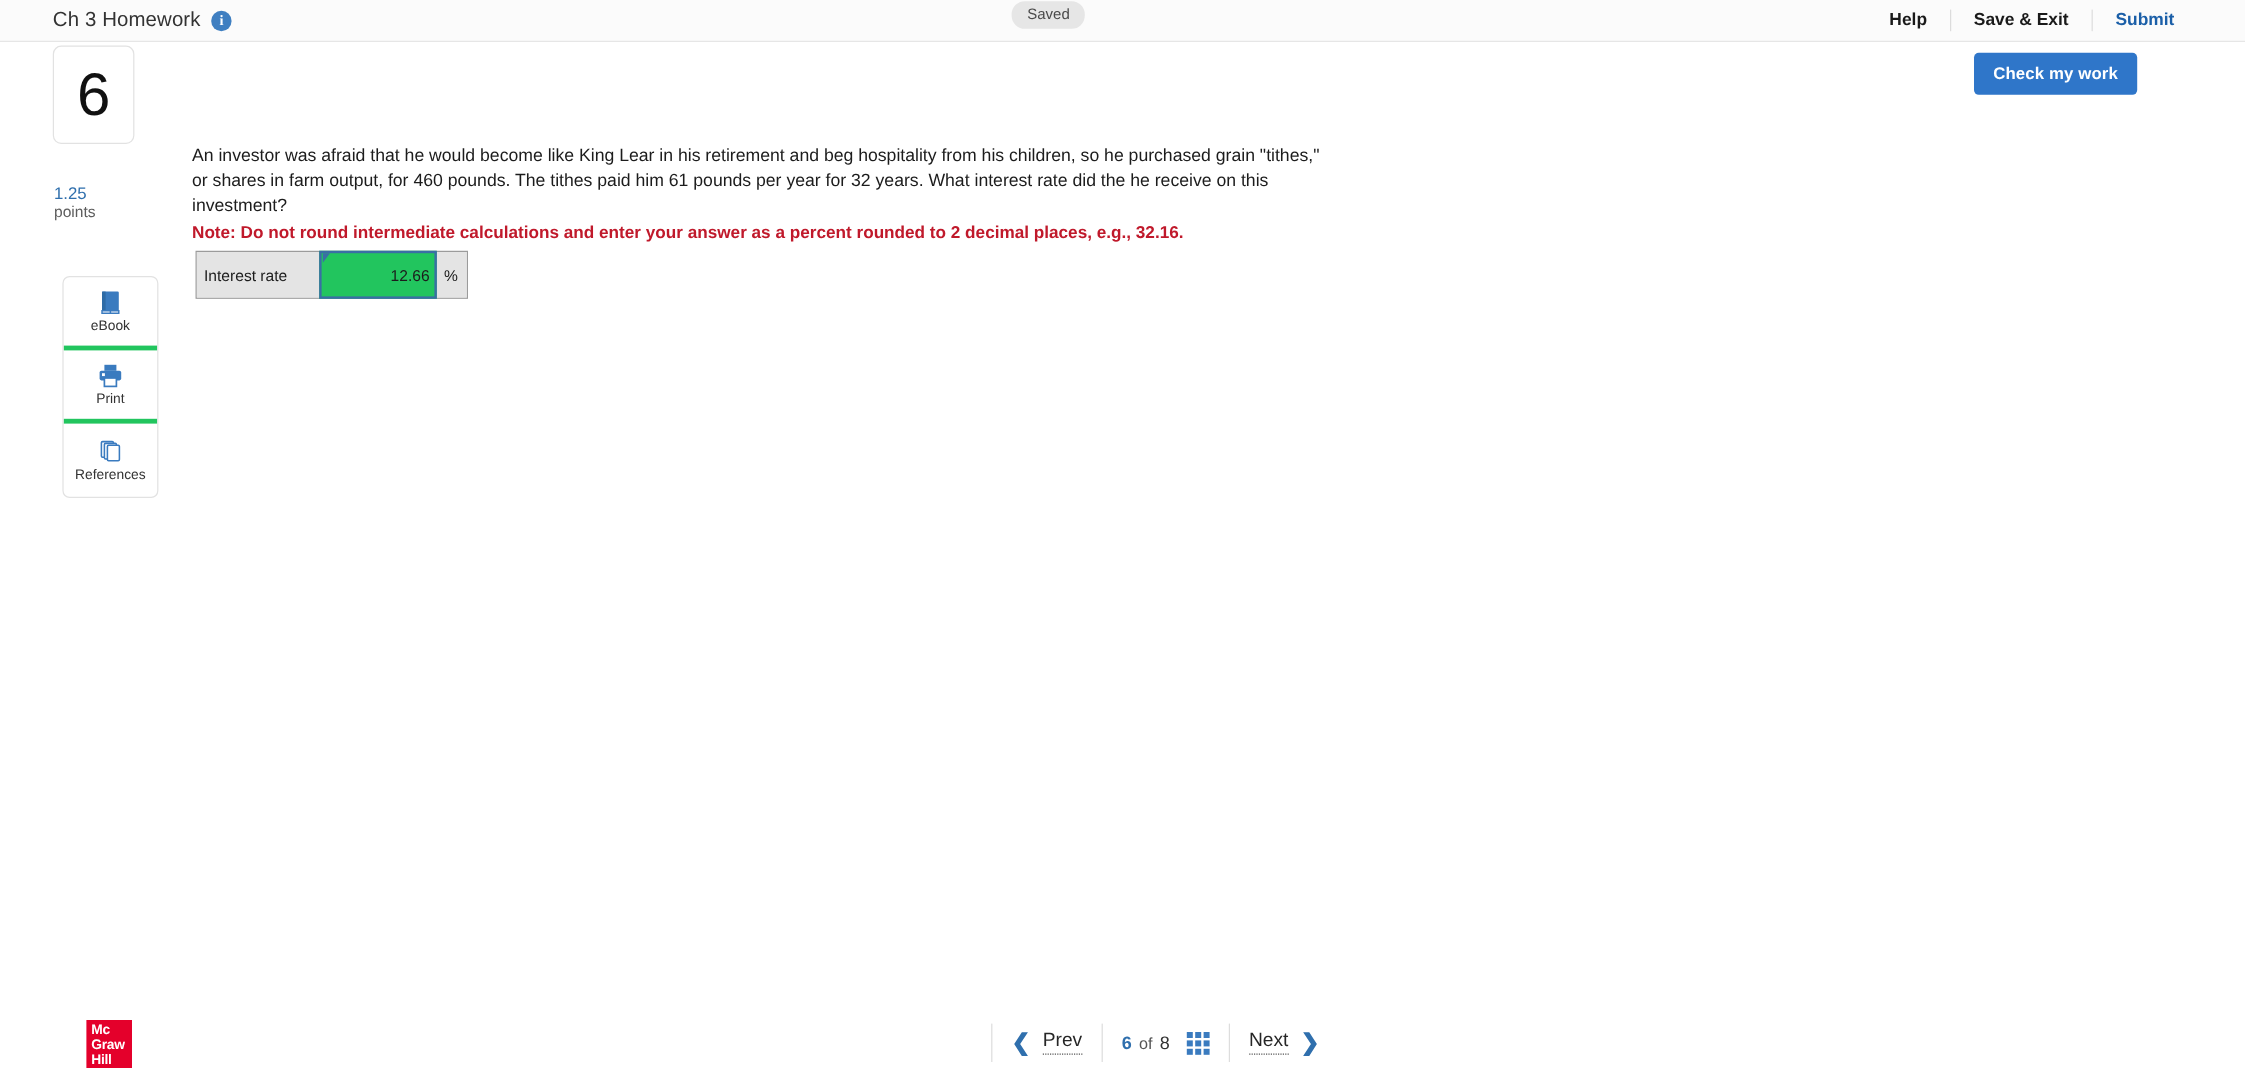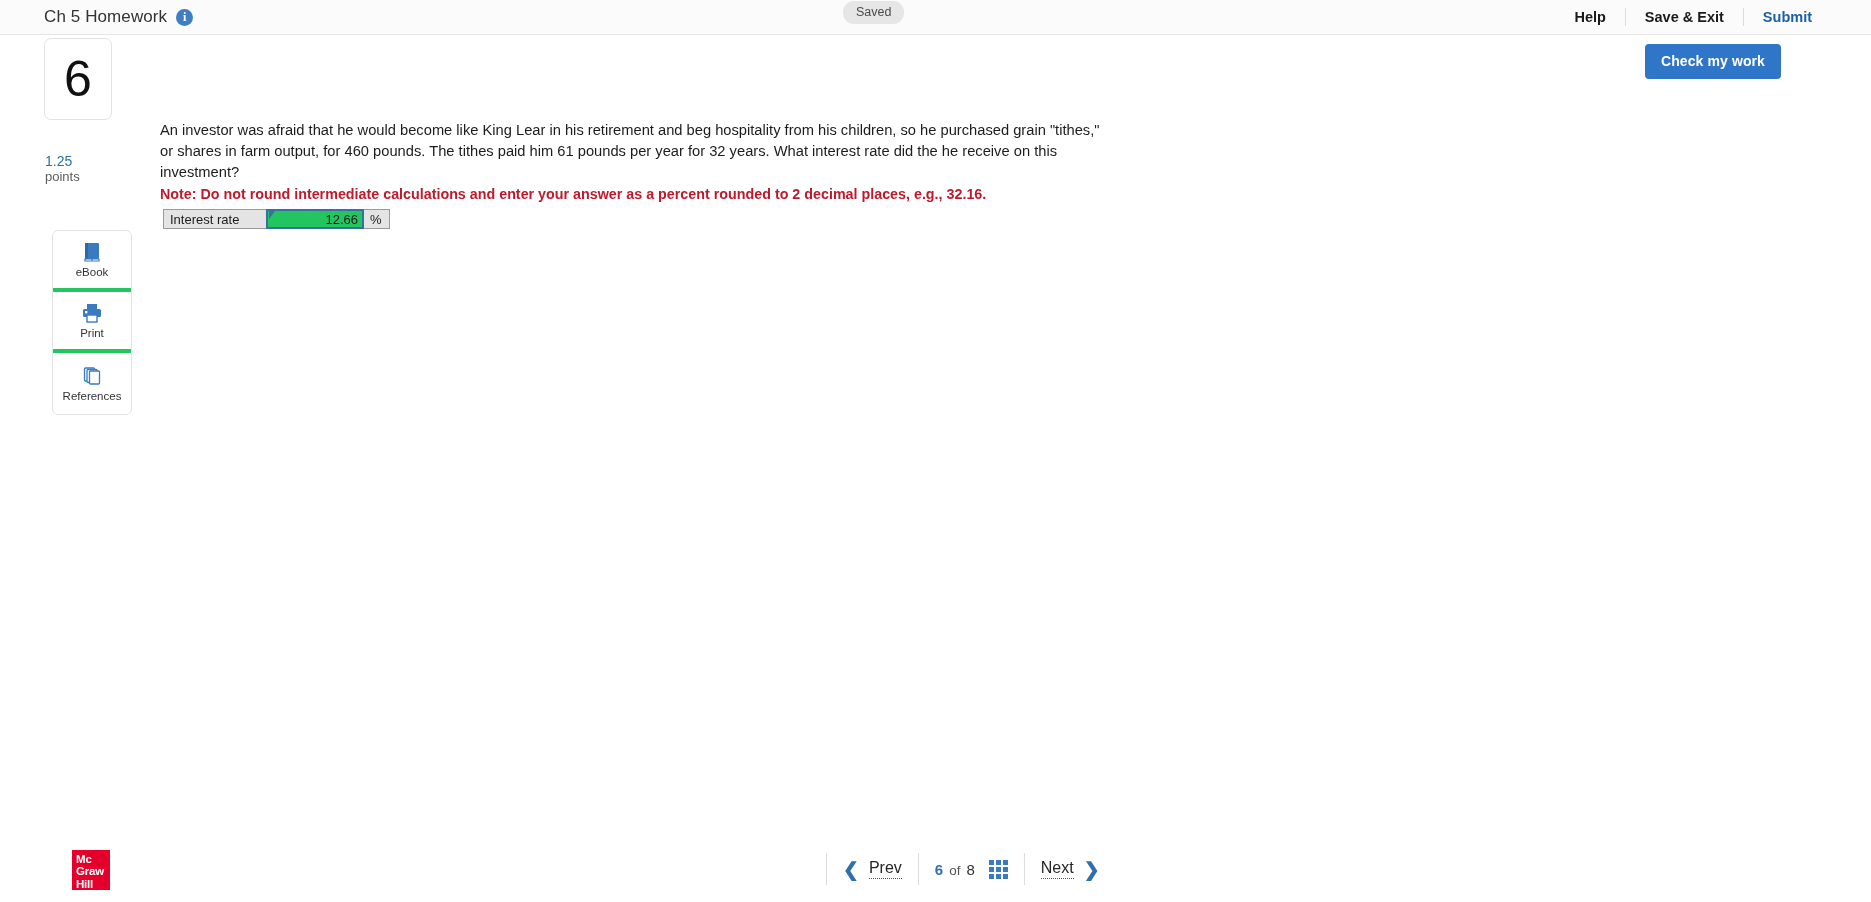--- a/index.html
+++ b/index.html
@@ -191,21 +191,21 @@
     color: #c0192b;
     line-height: 21px;
   }
 
   .answer-row {
     position: absolute;
     left: 163px;
     top: 209px;
     display: flex;
     align-items: stretch;
-    height: 20px;
+    height: 40px;
     border: 1px solid #9b9b9b;
     background: #e4e4e4;
     font-size: 13px;
   }
   .answer-label {
     padding: 2px 9px 2px 6px;
     color: #1c1c1c;
     display: flex;
     align-items: center;
     min-width: 102px;
@@ -326,21 +326,21 @@
     margin-left: 14px;
     cursor: pointer;
   }
   .grid-icon i { background: #3a7bbf; display: block; }
 </style>
 </head>
 <body>
 
 <div class="topbar">
   <div class="title-group">
-    <div class="page-title">Ch 5 Homework</div>
+    <div class="page-title">Ch 3 Homework</div>
     <div class="info-icon">i</div>
   </div>
 
   <div class="saved-badge">Saved</div>
 
   <div class="topbar-actions">
     <a class="tb-item">Help</a>
     <span class="tb-sep"></span>
     <a class="tb-item">Save &amp; Exit</a>
     <span class="tb-sep"></span>

